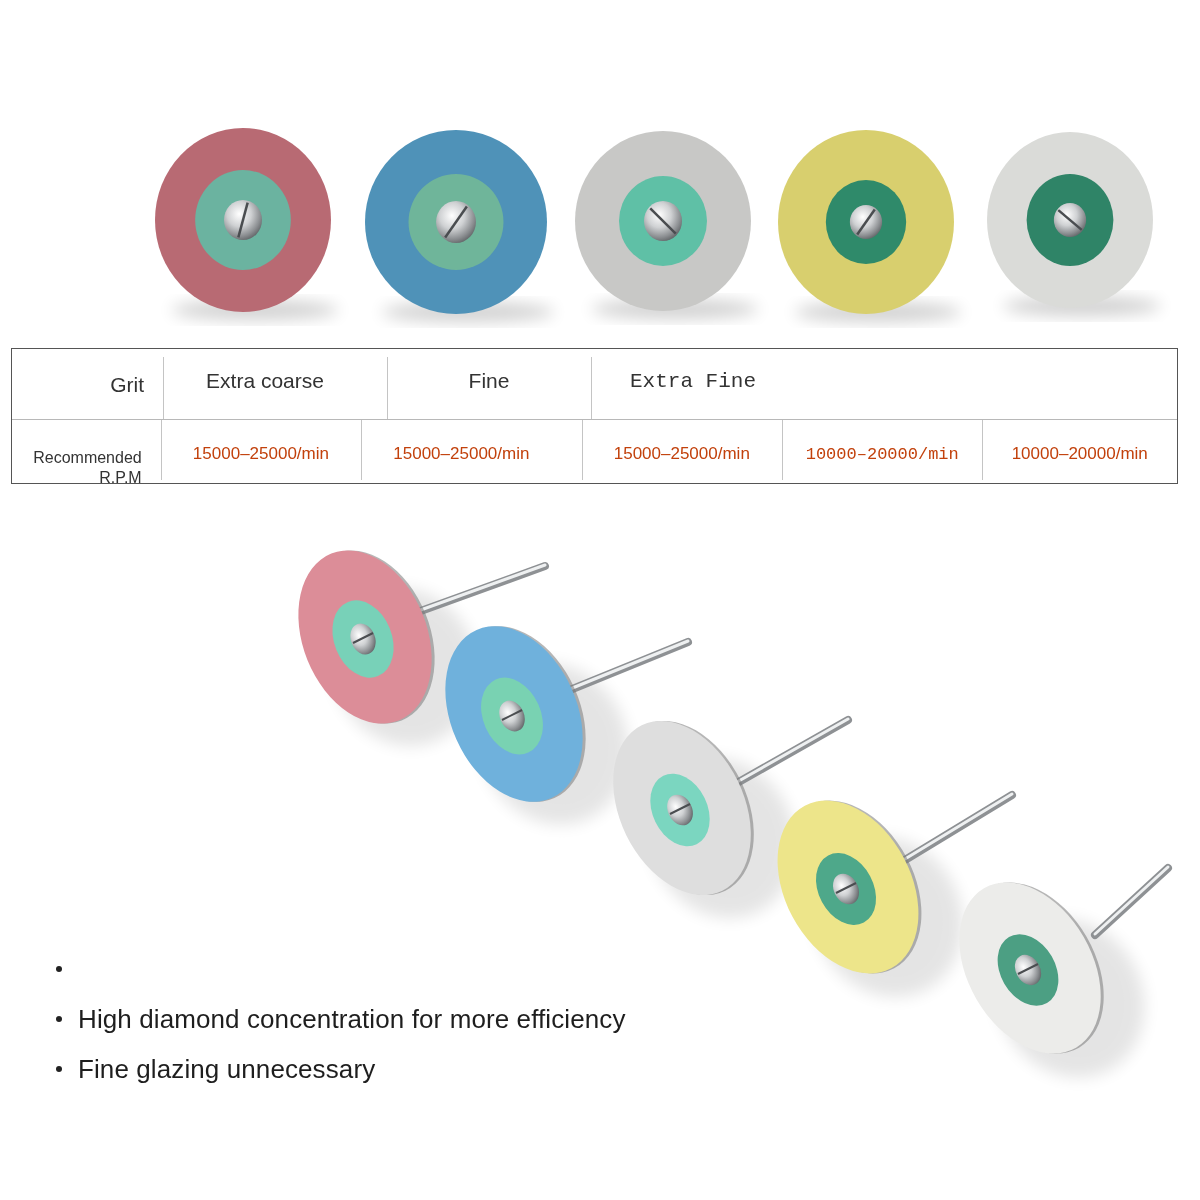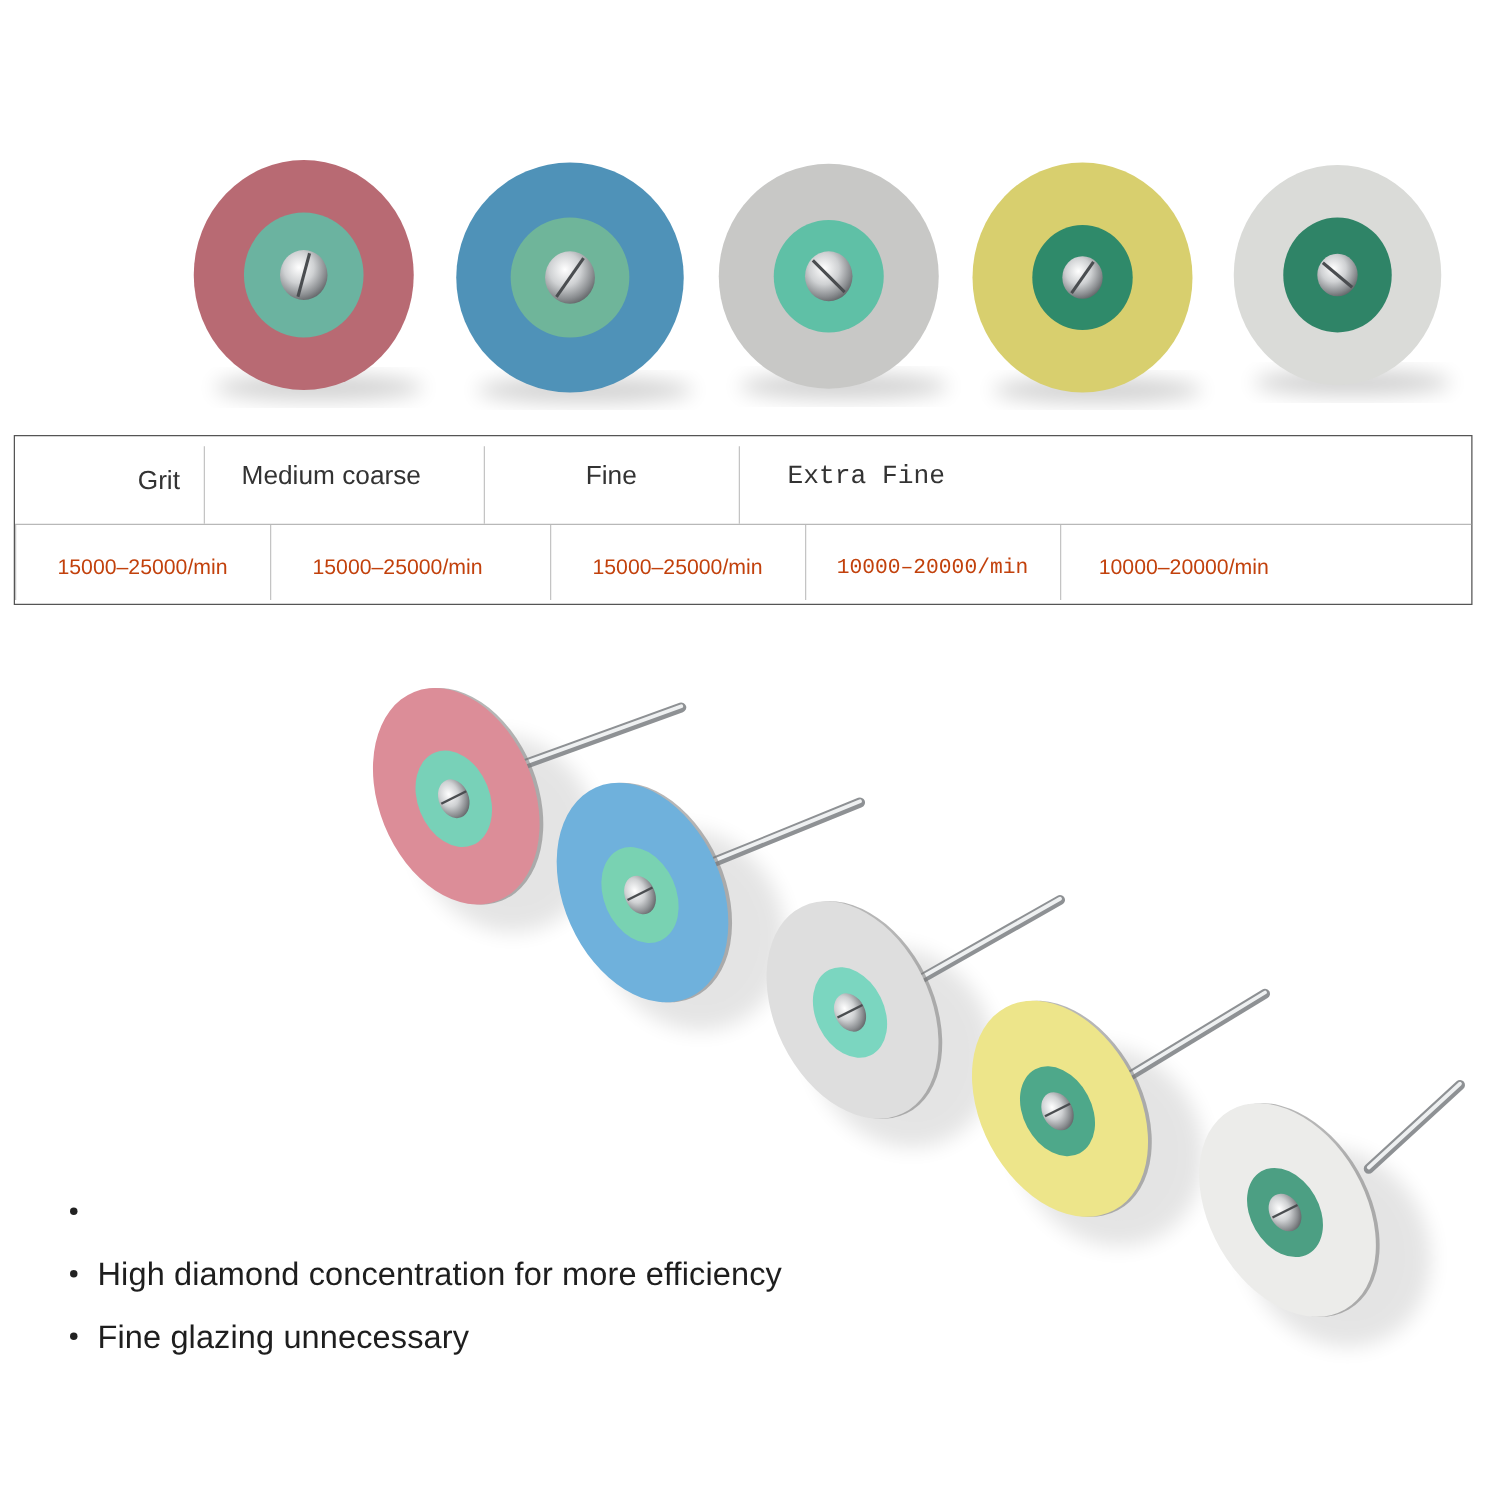--- a/index.html
+++ b/index.html
@@ -143,30 +143,34 @@
       </g>
     </g>
 </svg>
 
 <div class="spec-table">
   <div class="spec-row grit">
     <div class="spec-cell c0">
       <span>Grit</span>
     </div>
     <div class="spec-cell c2 sep">
-        <span>Medium coarse</span>
+        <span>Extra coarse</span>
       </div>
     <div class="spec-cell c3 sep">
         <span>Fine</span>
       </div>
     <div class="spec-cell c4 sep">
         <span>Extra Fine</span>
       </div>
   </div>
   <div class="spec-row rpm">
+    <div class="spec-cell c0">
+      <span>Recommended</span>
+      <span>R.P.M</span>
+    </div>
     <div class="spec-cell c1 sep">
         <span>15000–25000/min</span>
       </div>
     <div class="spec-cell c2 sep">
         <span>15000–25000/min</span>
       </div>
     <div class="spec-cell c3 sep">
         <span>15000–25000/min</span>
       </div>
     <div class="spec-cell c4 sep">

